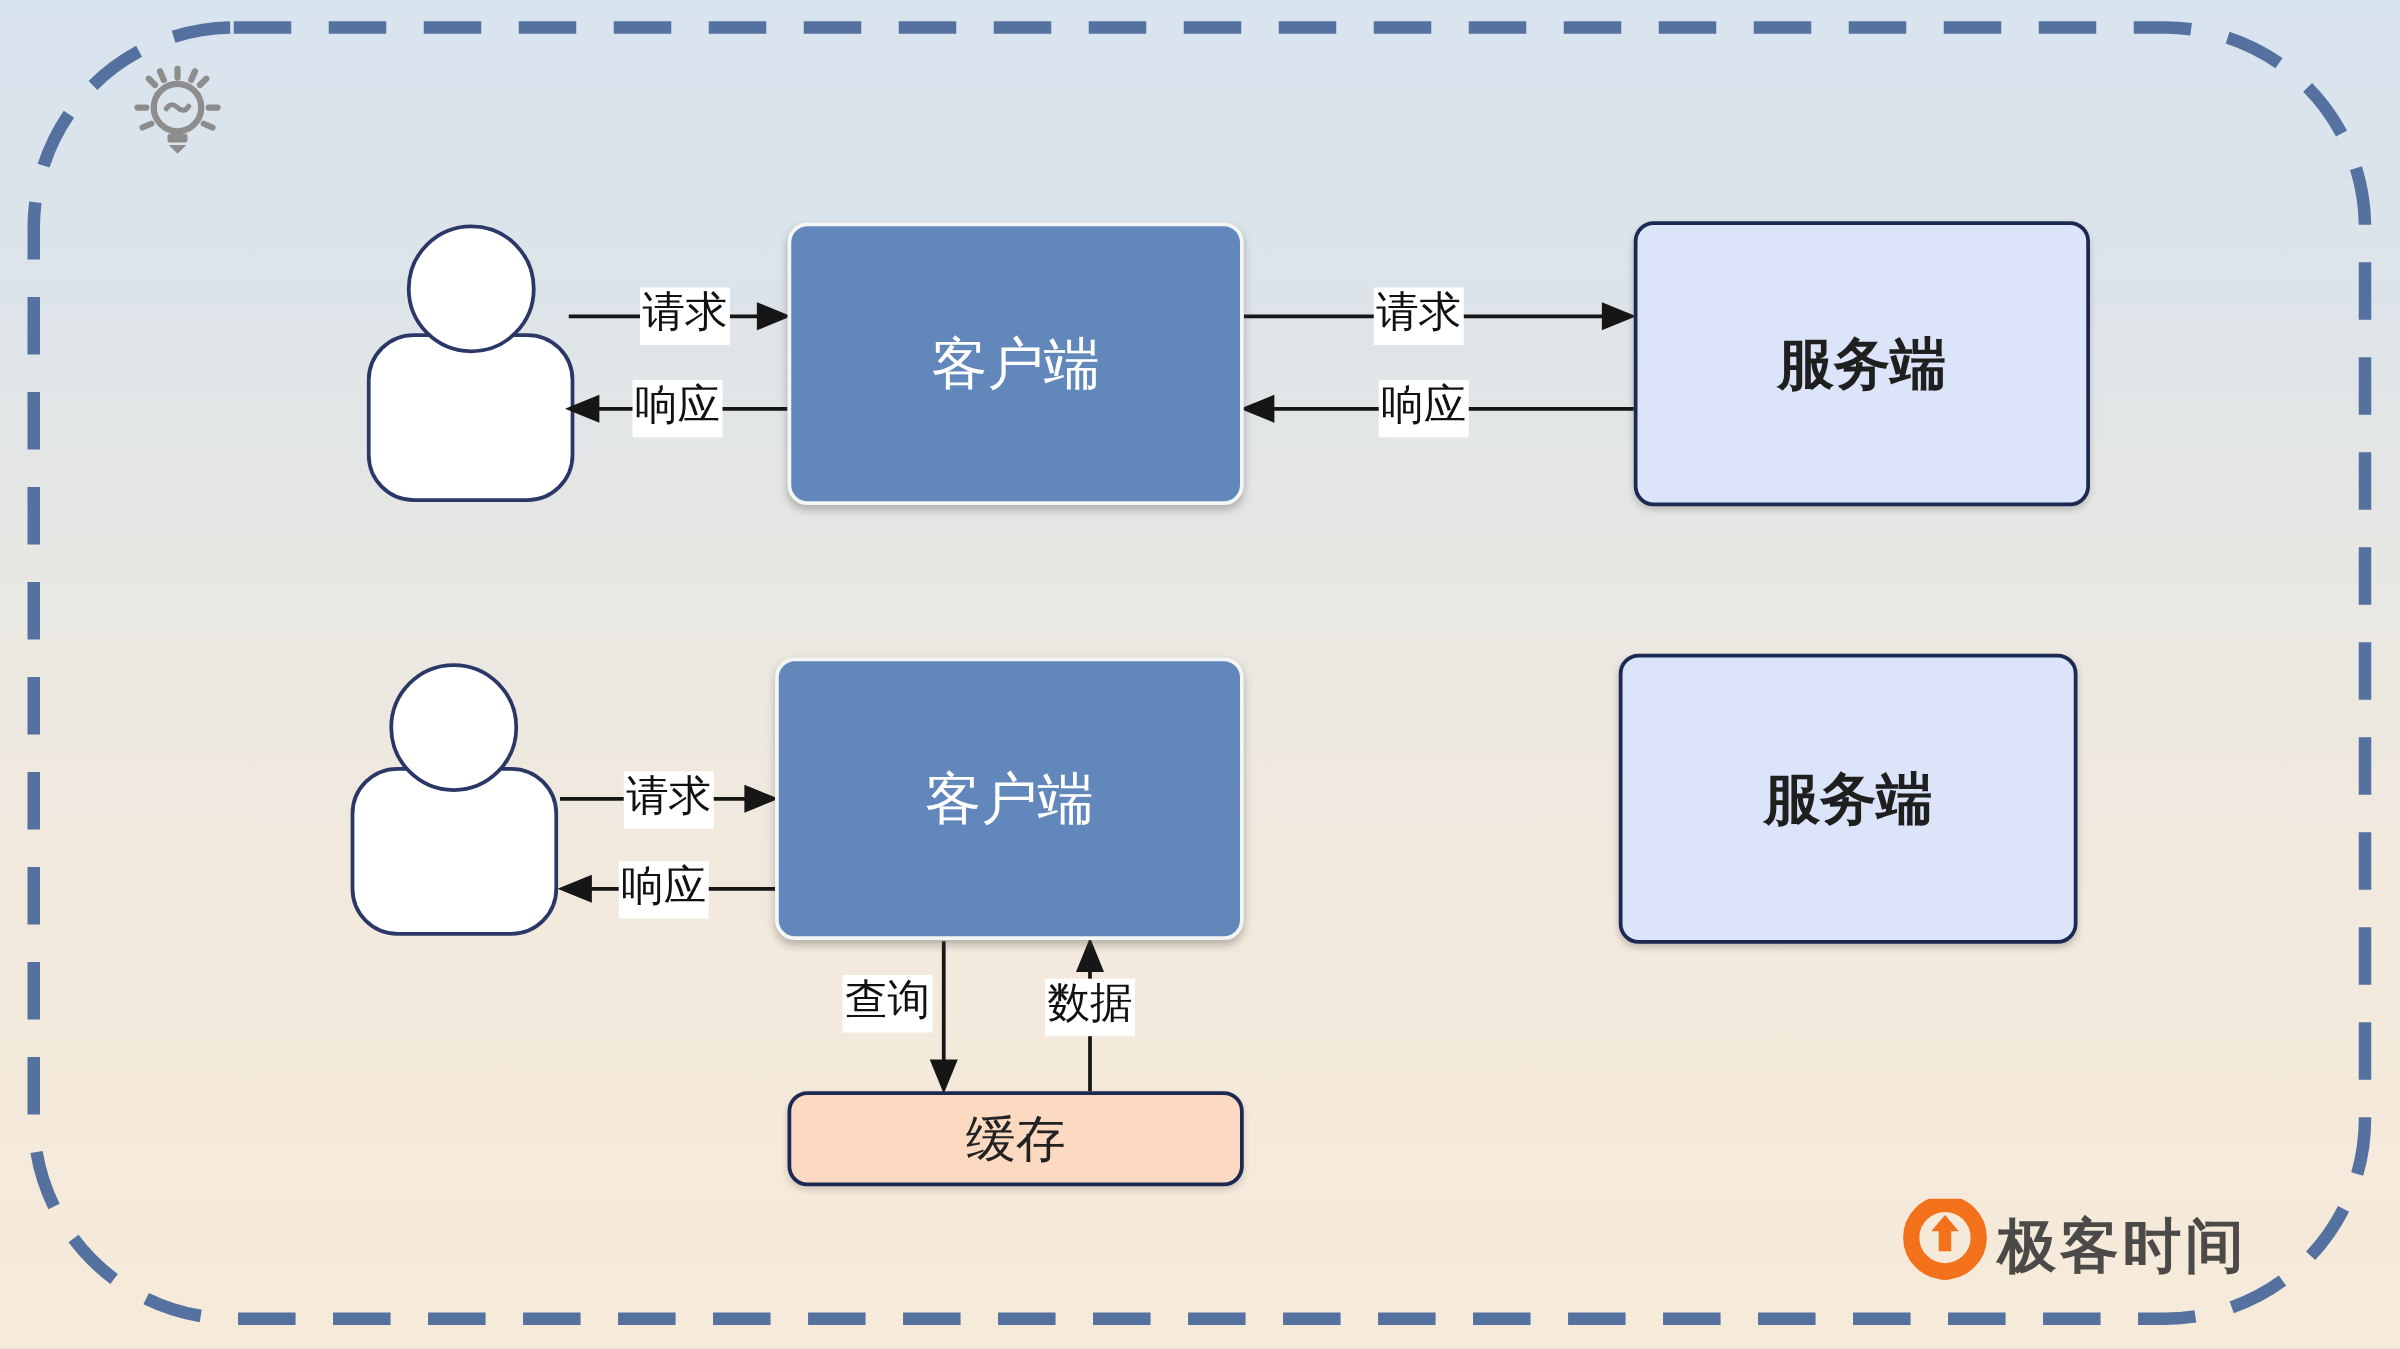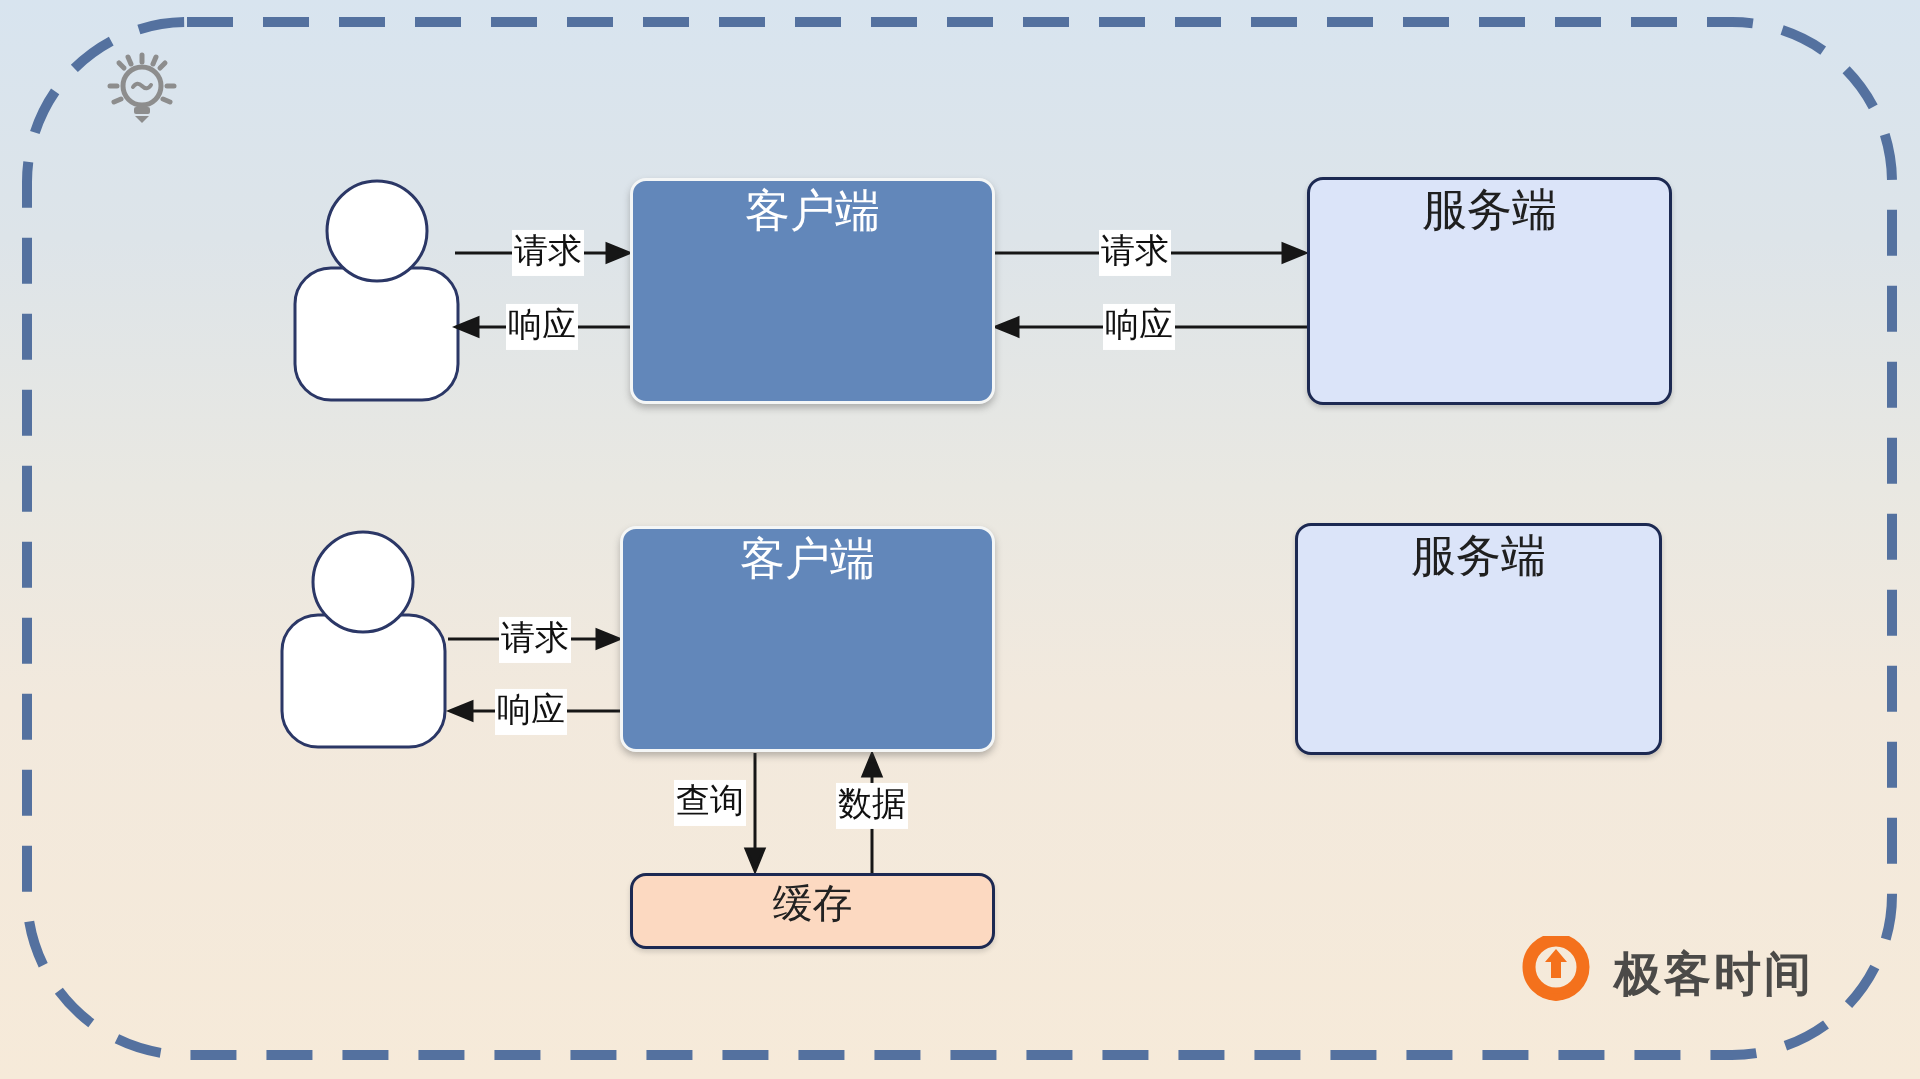--- a/index.html
+++ b/index.html
@@ -3,49 +3,49 @@
 <meta charset="utf-8">
 <style>
   html,body{margin:0;padding:0;background:#ccc;}
   .stage{
     position:relative;width:1920px;height:1079px;overflow:hidden;
     font-family:"Liberation Sans","DejaVu Sans",sans-serif;
     background:linear-gradient(180deg,#d8e4ef 0%,#dde4e9 22%,#e9e8e2 45%,#f2e9dd 65%,#f6ead9 100%);
   }
   .overlay{position:absolute;left:0;top:0;width:1920px;height:1079px;z-index:1;}
   .node{
-    position:absolute;z-index:2;display:flex;align-items:flex-start;justify-content:center;
+    position:absolute;z-index:2;display:flex;align-items:center;justify-content:center;
     border-radius:16px;box-sizing:border-box;
   }
   .node-client{
     background:#6287ba;color:#ffffff;border:3px solid #f4f6f6;
     box-shadow:0 4px 7px rgba(70,70,70,.35);font-size:45px;
   }
   .node-server{
     background:#dbe4f9;color:#1f1f1f;border:3px solid #1c2952;
-    box-shadow:0 3px 5px rgba(70,70,70,.25);font-size:45px;
+    box-shadow:0 3px 5px rgba(70,70,70,.25);font-size:45px;font-weight:bold;
   }
   .node-cache{
     background:#fcd9c1;color:#222222;border:3px solid #1c2952;
     box-shadow:0 3px 5px rgba(70,70,70,.2);font-size:40px;
   }
   .edge-label{
     position:absolute;z-index:3;transform:translate(-50%,-50%);
     background:#ffffff;color:#111111;font-size:34px;line-height:1.18;
     padding:3px 2px;white-space:nowrap;font-family:Liberation Mono, monospace;
   }
   .title-row{
     position:absolute;left:106px;top:52px;z-index:3;display:flex;align-items:center;gap:14px;
   }
   .title-text{
     color:#7a7a7a;font-size:38px;letter-spacing:2px;
     border-bottom:3px solid #7d7d7d;padding-bottom:5px;
   }
   .logo{
-    position:absolute;left:1514px;top:936px;z-index:3;display:flex;align-items:center;gap:16px;
+    position:absolute;left:1514px;top:959px;z-index:3;display:flex;align-items:center;gap:0;
   }
   .logo-text{color:#4b4a48;font-size:47px;font-weight:bold;letter-spacing:3px;}
 </style>
 </head>
 <body>
 
 <div class="stage">
 
   <svg class="overlay" viewBox="0 0 1920 1079">
 

